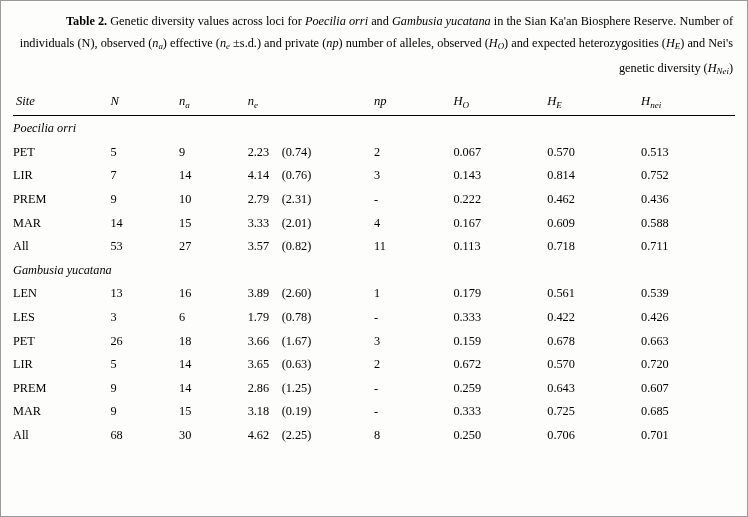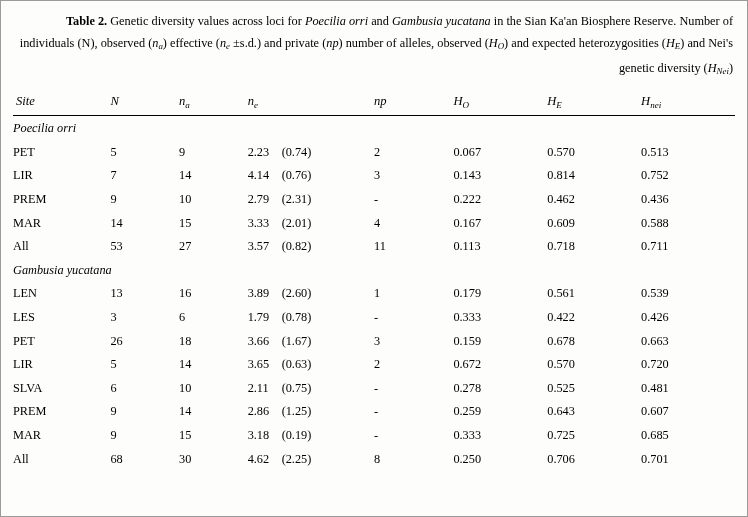--- a/index.html
+++ b/index.html
@@ -210,30 +210,20 @@
           <td class="c-site"><span>LIR</span></td>
           <td class="c-n">5</td>
           <td class="c-na">14</td>
           <td class="c-ne"><span class="ne-val">3.65</span><span>(0.63)</span></td>
           <td class="c-np">2</td>
           <td class="c-ho">0.672</td>
           <td class="c-he">0.570</td>
           <td class="c-hnei">0.720</td>
         </tr>
         <tr>
-          <td class="c-site"><span>SLVA</span></td>
-          <td class="c-n">6</td>
-          <td class="c-na">10</td>
-          <td class="c-ne"><span class="ne-val">2.11</span><span>(0.75)</span></td>
-          <td class="c-np">-</td>
-          <td class="c-ho">0.278</td>
-          <td class="c-he">0.525</td>
-          <td class="c-hnei">0.481</td>
-        </tr>
-        <tr>
           <td class="c-site"><span>PREM</span></td>
           <td class="c-n">9</td>
           <td class="c-na">14</td>
           <td class="c-ne"><span class="ne-val">2.86</span><span>(1.25)</span></td>
           <td class="c-np">-</td>
           <td class="c-ho">0.259</td>
           <td class="c-he">0.643</td>
           <td class="c-hnei">0.607</td>
         </tr>
         <tr>

